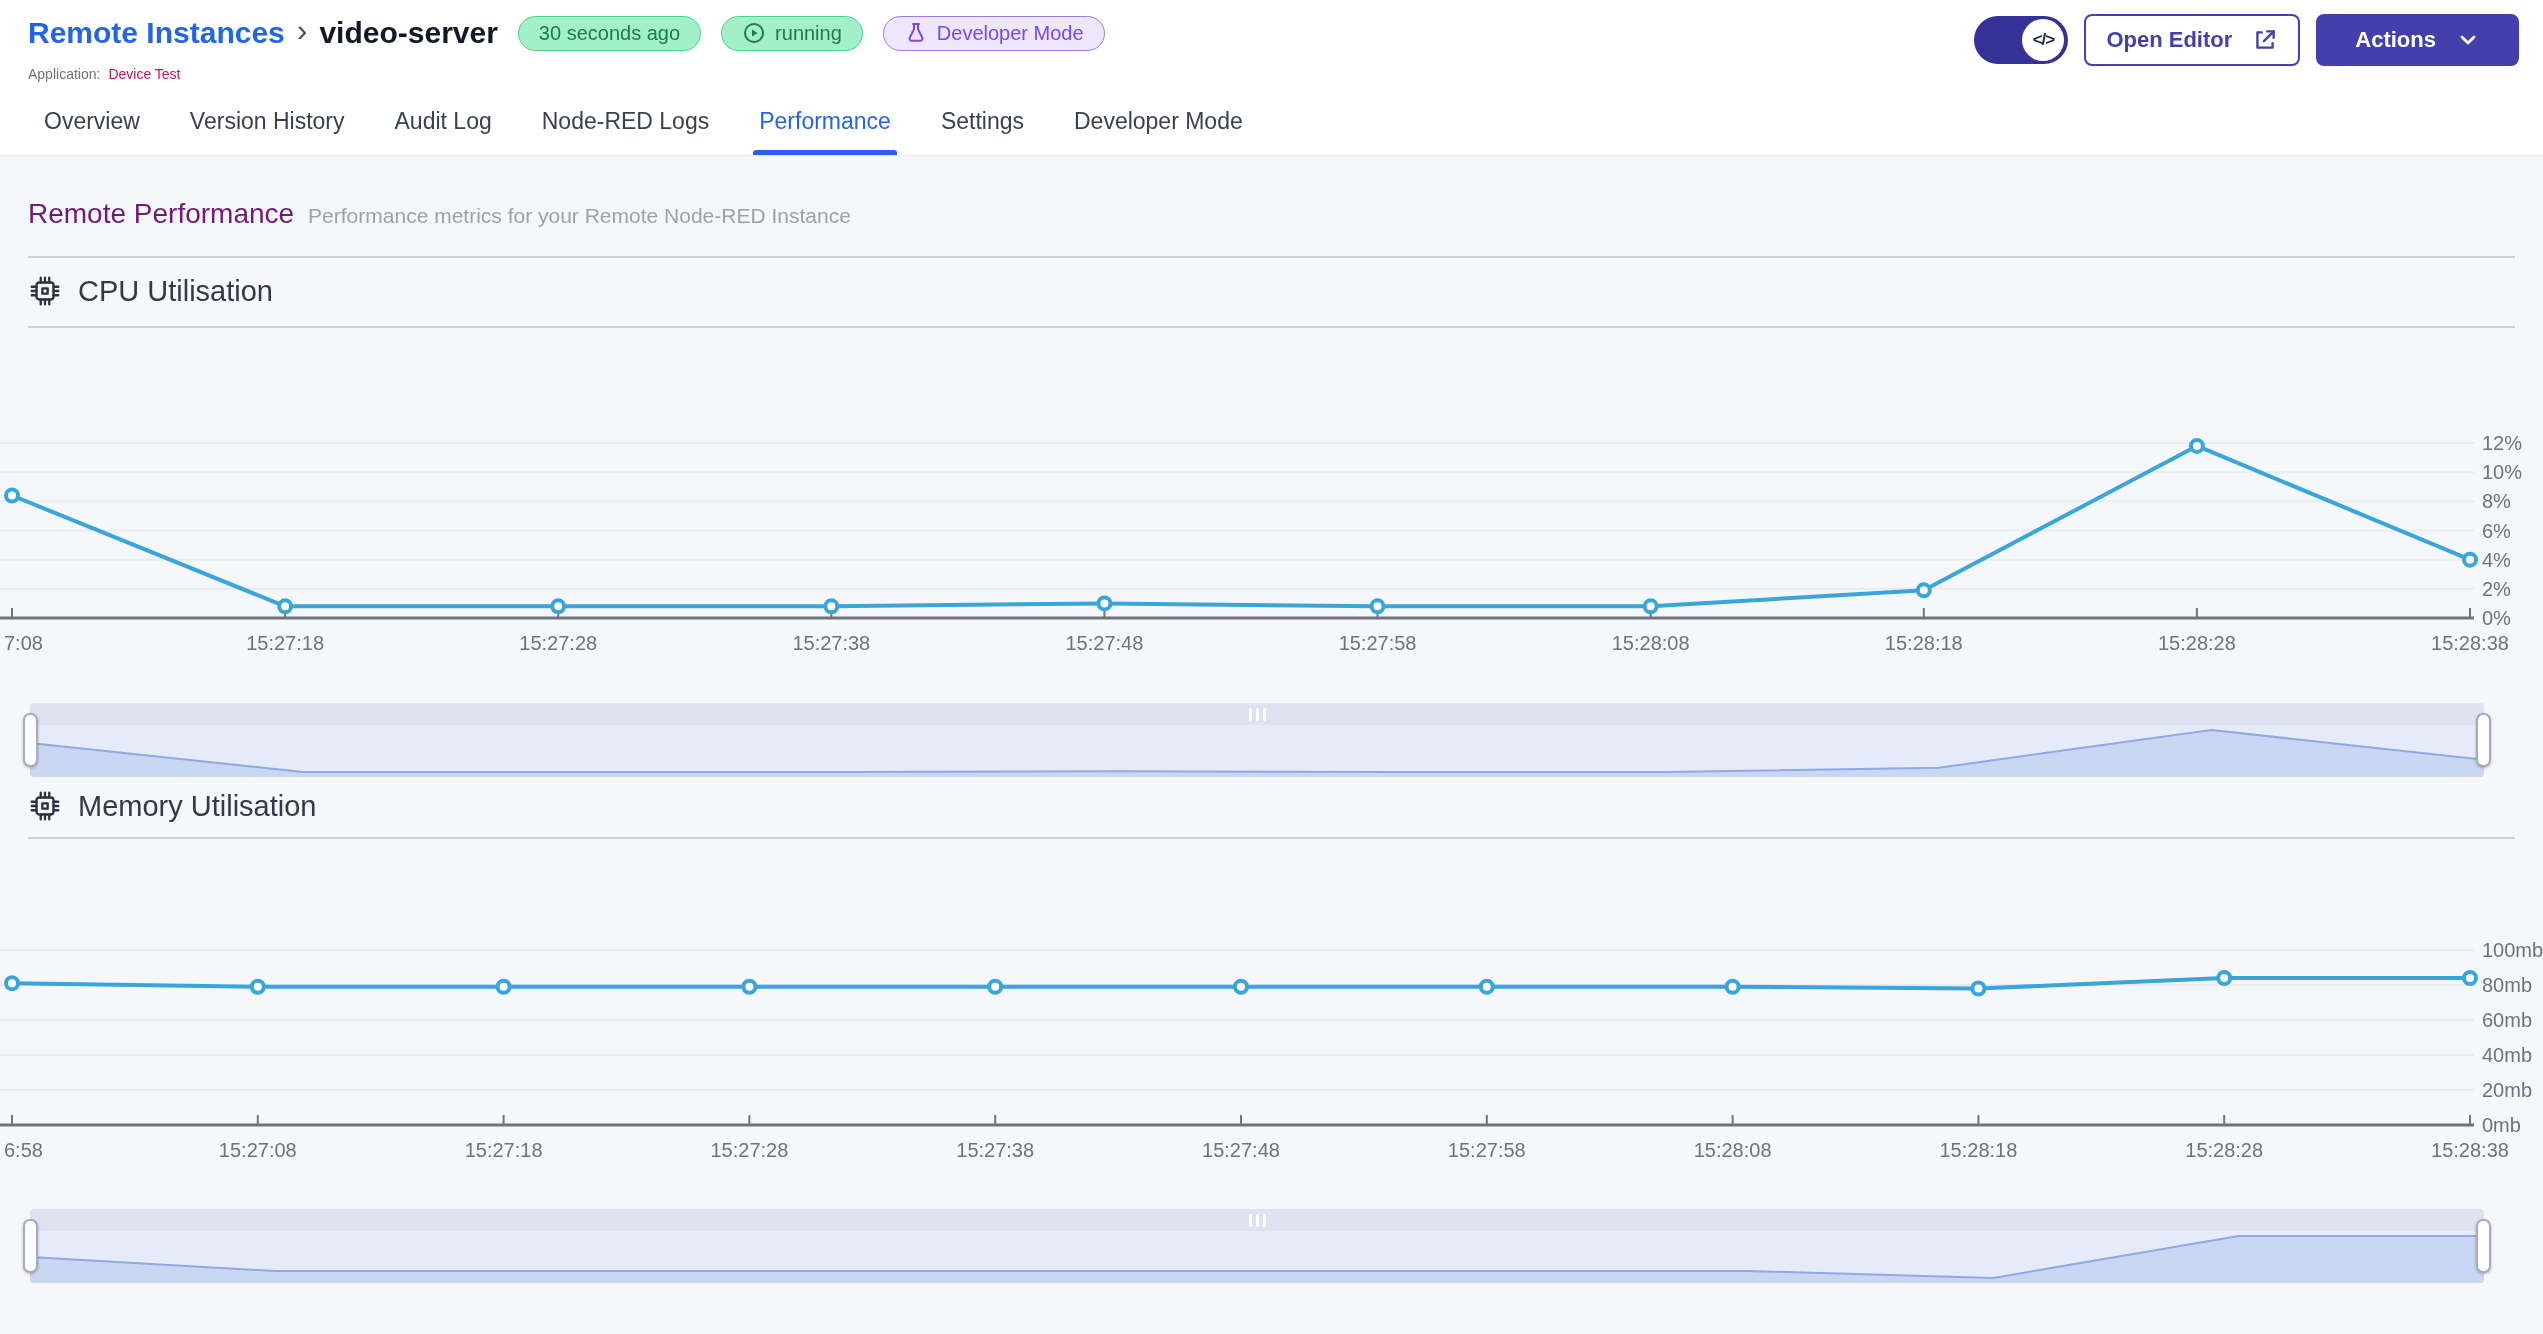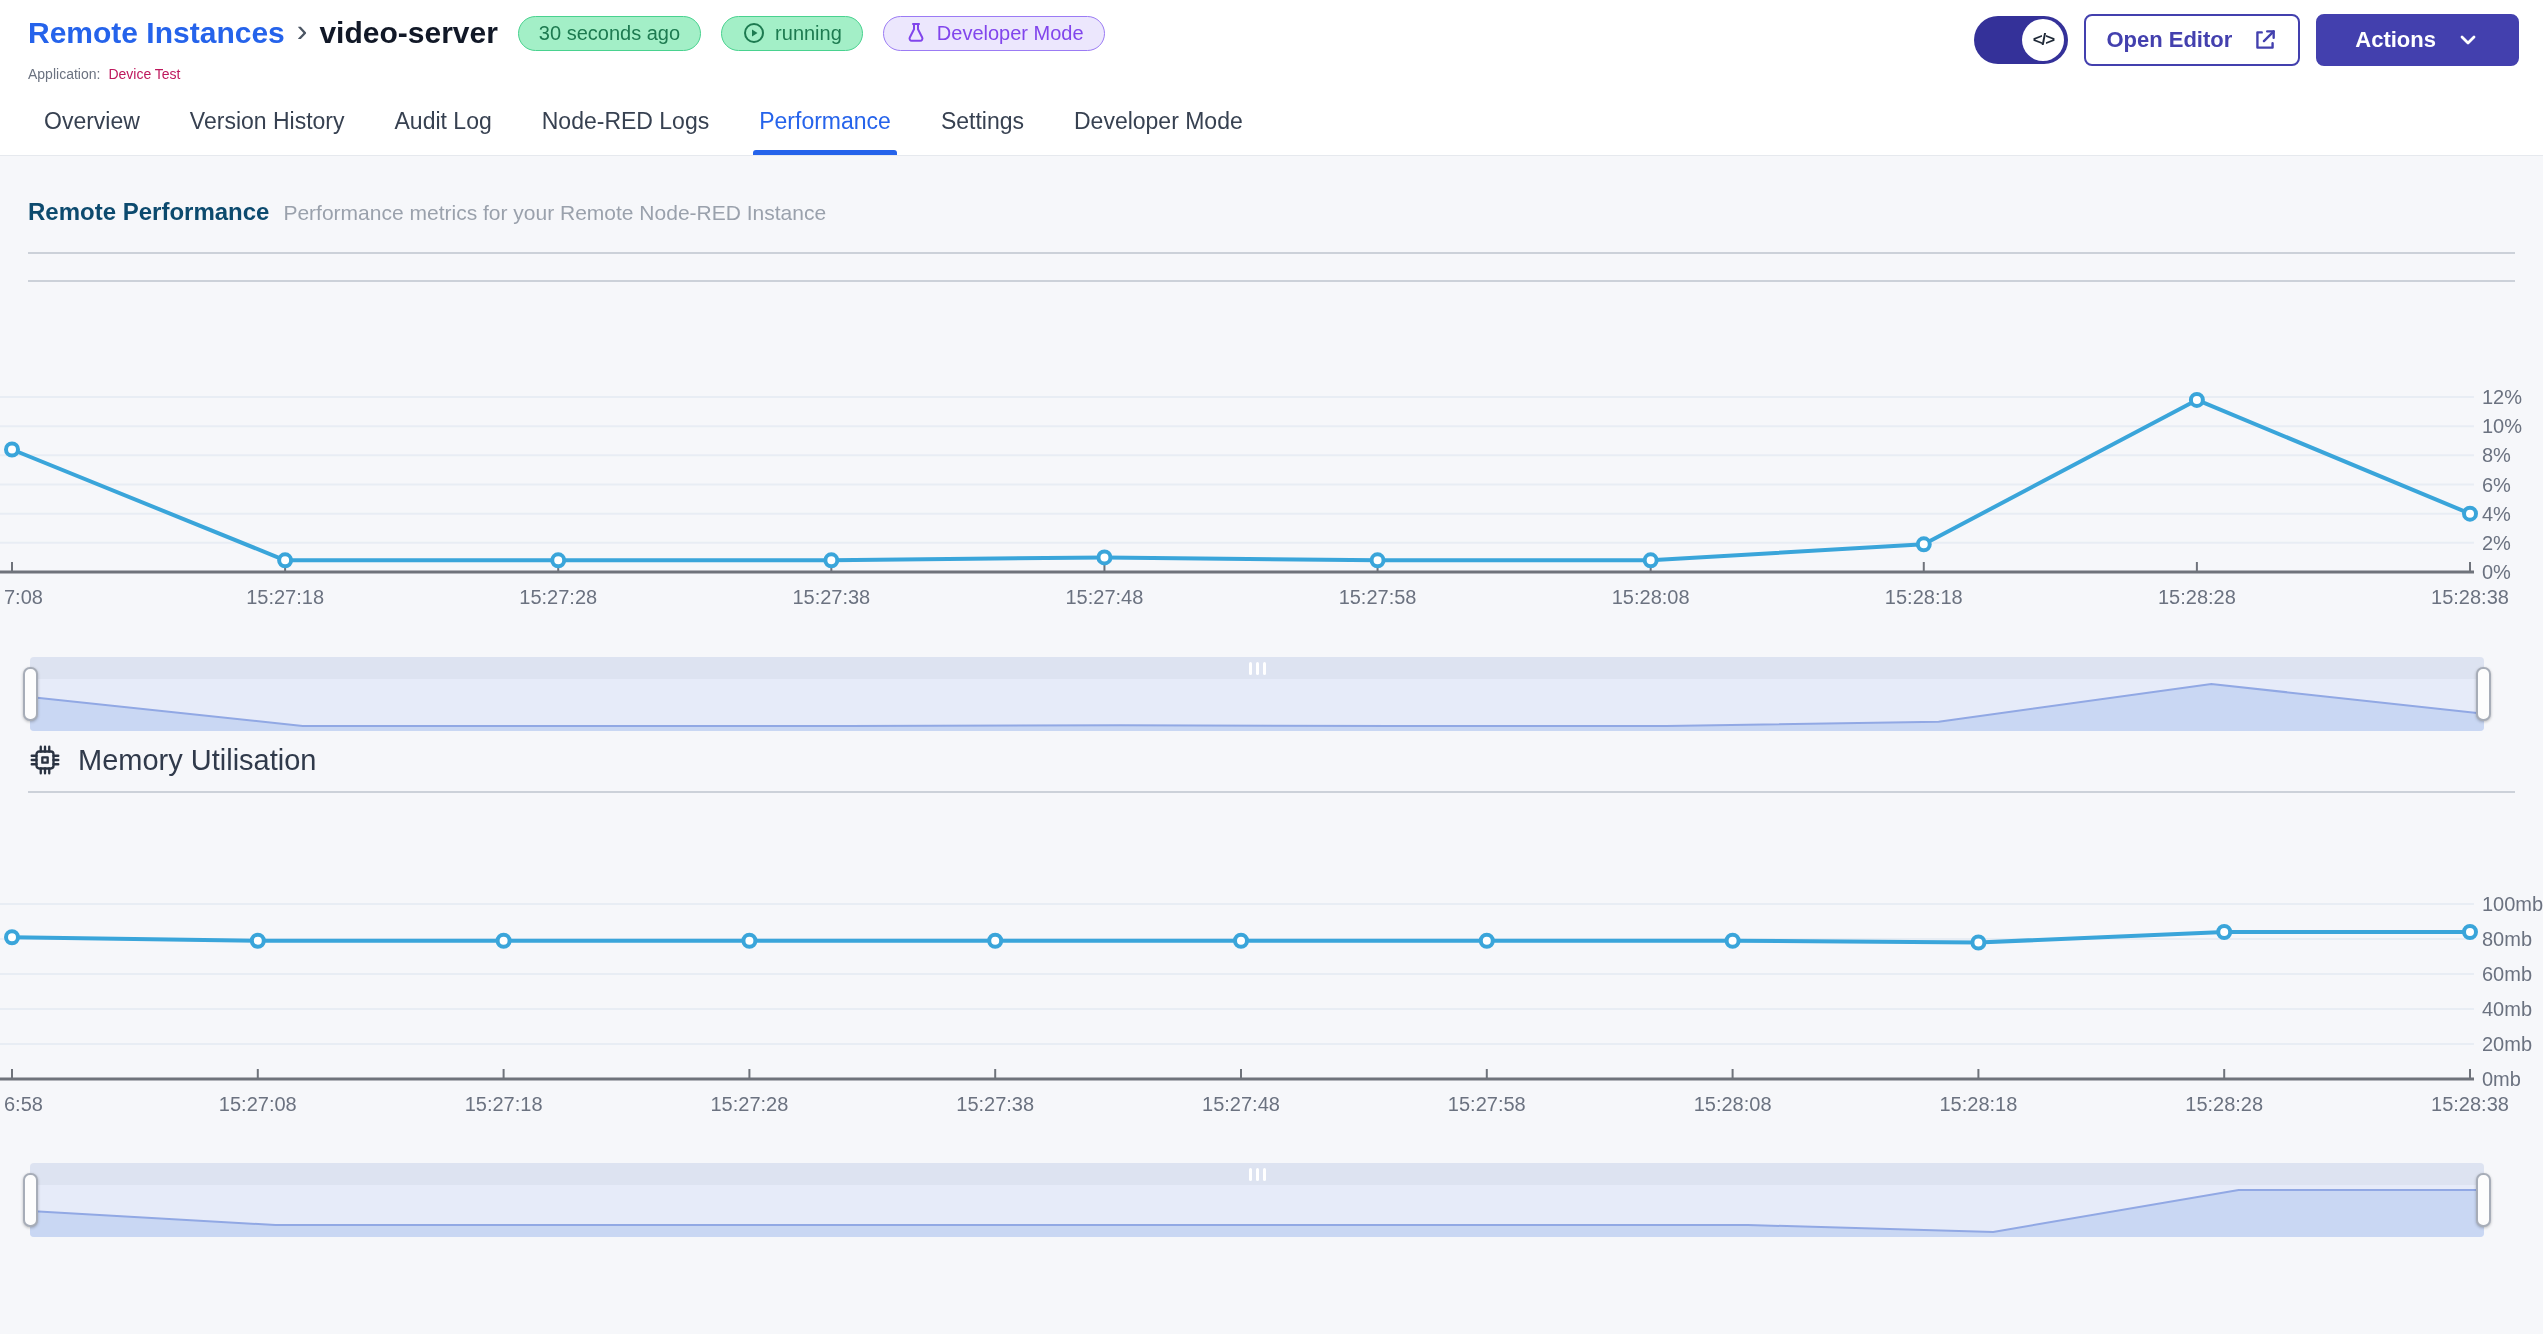--- a/index.html
+++ b/index.html
@@ -39,21 +39,21 @@
     border-bottom:1px solid #e6e9ee; }
   .tab { position:relative; background:none; border:none; font-family:inherit; font-size:23px;
     color:#374151; padding:0 2px 20px 2px; cursor:pointer; }
   .tab.active { color:#2563eb; }
   .tab.active::after { content:""; position:absolute; left:-4px; right:-4px; bottom:0;
     height:5px; background:#2563eb; border-radius:3px 3px 0 0; }
 
   
   .content { background:#f6f7fa; height:100%; padding-top:42px; }
   .page-head { display:flex; align-items:baseline; gap:14px; padding:0 28px; }
-  .page-title { font-size:24px; font-weight:700; color:#0c4a6e; }
+  .page-title { font-size:28px; font-weight:400; color:#701a75; }
   .page-subtitle { font-size:21px; color:#9aa1ac; }
   .divider { border:none; border-top:2px solid #ccd1d9; margin:26px 28px 0 28px; }
   .section-head { display:flex; align-items:center; gap:16px; padding:0 28px; margin-top:16px; }
   .section-head.second { margin-top:12px; }
   .section-title { font-size:29px; font-weight:500; color:#303a4b; }
   .section-head + .divider { margin-top:18px; }
   .section-head.second + .divider { margin-top:14px; }
 
   .chart { width:2543px; display:block; }
   .chart svg { display:block; }
@@ -141,20 +141,28 @@
 </nav>
 
 <main class="content">
   <div class="page-head">
     <h1 class="page-title">Remote Performance</h1>
     <span class="page-subtitle">Performance metrics for your Remote Node-RED Instance</span>
   </div>
   <hr class="divider">
 
   <section>
+    <div class="section-head">
+      <svg width="34" height="34" viewBox="0 0 32 32" class="icon-stroke" stroke="#2a3342" stroke-width="2.2">
+        <rect x="8" y="8" width="16" height="16" rx="2.5"></rect>
+        <rect x="13.5" y="13.5" width="5" height="5"></rect>
+        <path d="M12 3.5 V8 M16 3.5 V8 M20 3.5 V8 M12 24 V28.5 M16 24 V28.5 M20 24 V28.5 M3.5 12 H8 M3.5 16 H8 M3.5 20 H8 M24 12 H28.5 M24 16 H28.5 M24 20 H28.5"></path>
+      </svg>
+      <h2 class="section-title">CPU Utilisation</h2>
+    </div>
     <hr class="divider">
     <div class="chart">
         <svg width="2543" height="335" viewBox="0 0 2543 335">
           <text x="2482" y="297">0%</text>
           <line x1="0" y1="260.8333333333333" x2="2474" y2="260.8333333333333" stroke="#e8edf4" stroke-width="2"></line>
           <text x="2482" y="267.8333333333333">2%</text>
           <line x1="0" y1="231.66666666666666" x2="2474" y2="231.66666666666666" stroke="#e8edf4" stroke-width="2"></line>
           <text x="2482" y="238.66666666666666">4%</text>
           <line x1="0" y1="202.5" x2="2474" y2="202.5" stroke="#e8edf4" stroke-width="2"></line>
           <text x="2482" y="209.5">6%</text>

